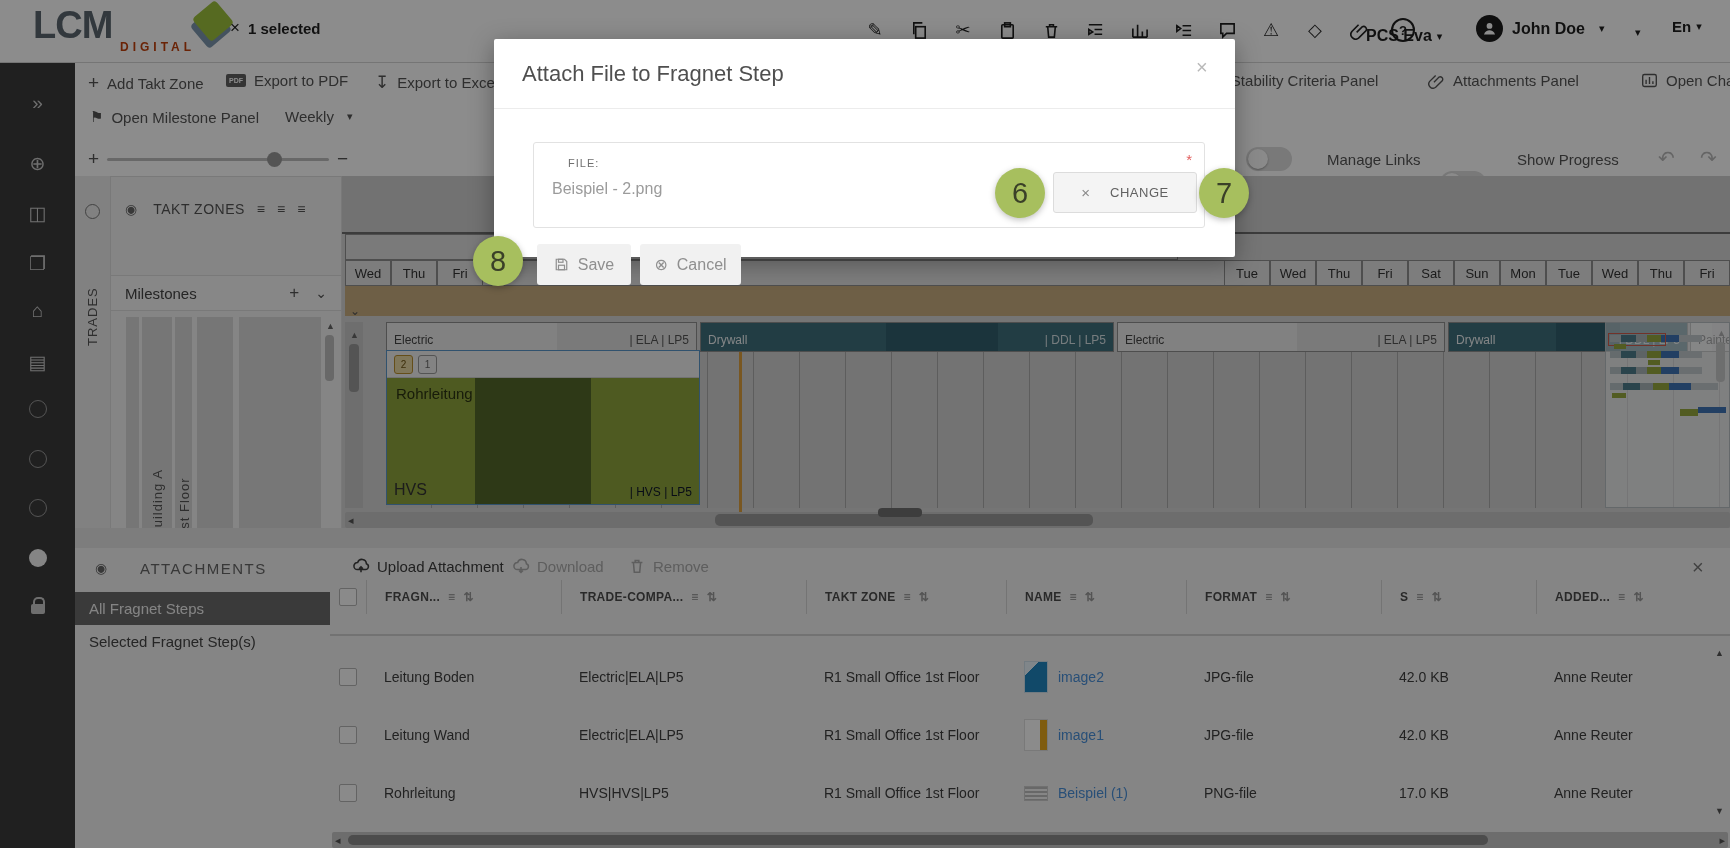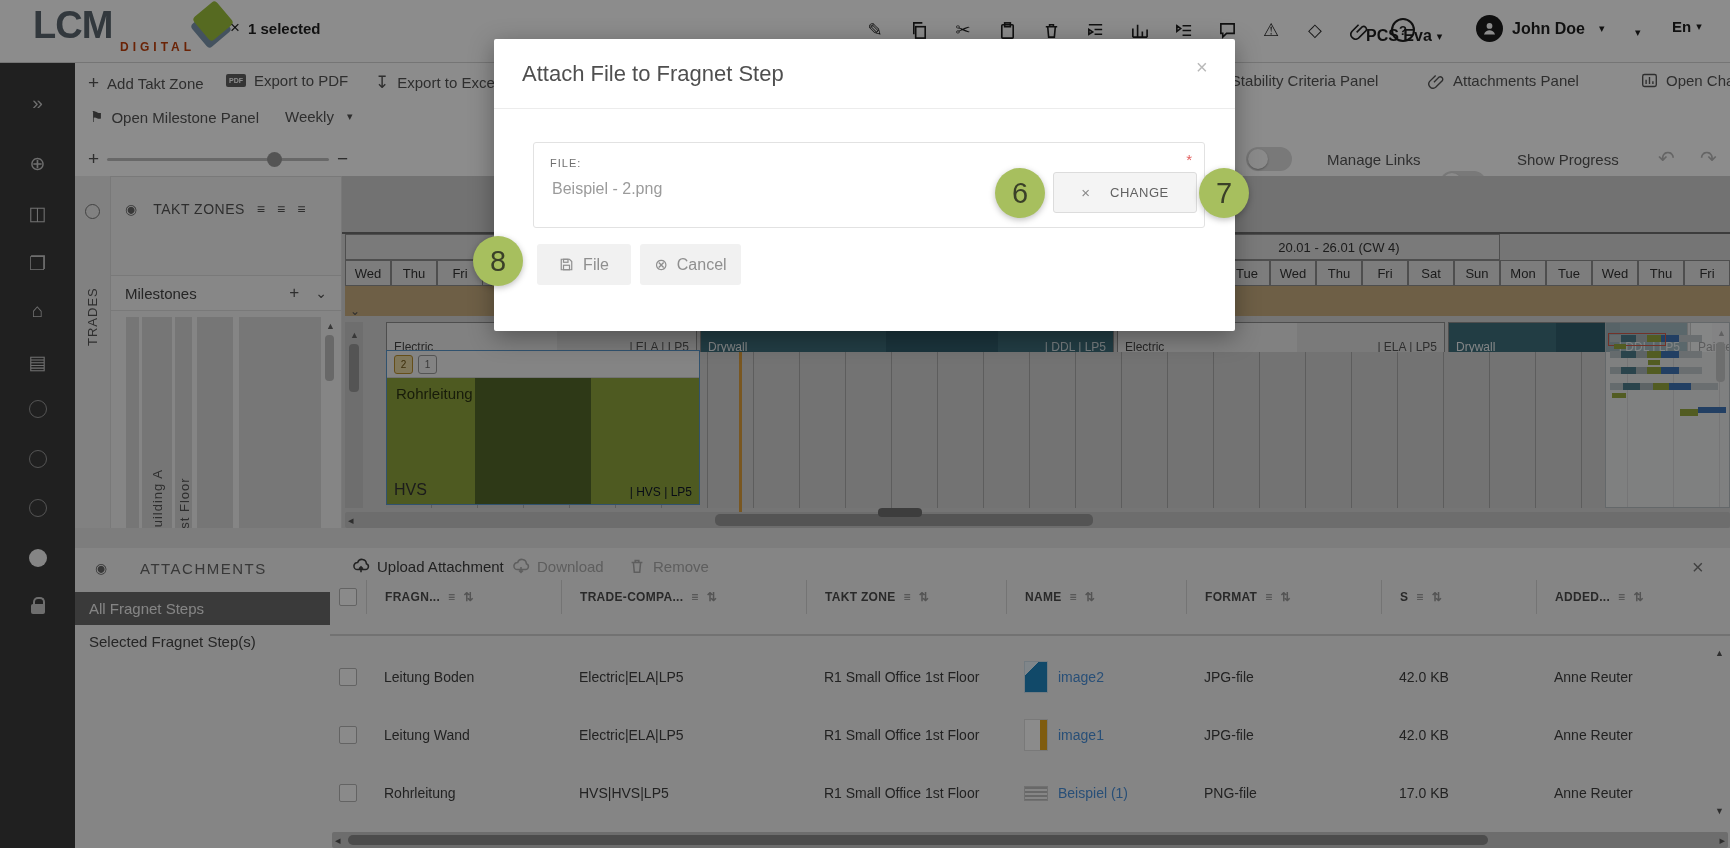--- a/index.html
+++ b/index.html
@@ -56,22 +56,22 @@
 
   
   .gantt-bg{left:342px;top:176px;width:1388px;height:369px;background:#d6d6d6;}
   .ghead{left:342px;top:176px;width:1388px;height:58px;background:#cfcfcf;border-bottom:2px solid #6e6e6e;box-sizing:border-box;}
   .wband{top:234px;height:26px;background:#dedede;border:1px solid #8f8f8f;box-sizing:border-box;
          display:flex;align-items:center;justify-content:center;font-size:13px;color:#333;}
   .dcell{top:260px;width:46px;height:26px;background:#e4e4e4;border:1px solid #8f8f8f;box-sizing:border-box;
          display:flex;align-items:center;justify-content:center;font-size:13px;color:#333;}
   .dfill{top:260px;height:26px;background:#e4e4e4;border-top:1px solid #8f8f8f;border-bottom:1px solid #8f8f8f;box-sizing:border-box;}
   .tan{left:345px;top:286px;width:1385px;height:30px;background:#c9ad80;}
-  .band{top:322px;height:30px;display:flex;align-items:flex-start;justify-content:space-between;
-        font-size:12px;box-sizing:border-box;padding:17px 7px;border:1px solid #8f8f8f;}
+  .band{top:322px;height:30px;display:flex;align-items:flex-end;justify-content:space-between;
+        font-size:12px;box-sizing:border-box;padding:4px 7px;border:1px solid #8f8f8f;}
   .band-light{background:linear-gradient(90deg,#ececec 0 55%,#dfdfdf 55% 100%);color:#444;}
   .band-teal{background:linear-gradient(90deg,#3f6f7d 0 45%,#32606d 45% 72%,#3f6f7d 72% 100%);color:#eef3f4;}
   .grid{left:386px;top:352px;width:1344px;height:156px;background:
         repeating-linear-gradient(to right,#d2d2d2 0 45px,#a9a9a9 45px 46px);}
   .orange{left:739px;top:352px;width:3px;height:160px;background:#dd9f3c;}
   .task{left:386px;top:350px;width:314px;height:155px;border:1px solid #5a96c8;box-sizing:border-box;background:#8fa43c;z-index:2;}
   .task-top{height:27px;background:#f0f0f0;border-bottom:1px solid #cfcfcf;display:flex;align-items:center;gap:5px;padding-left:7px;box-sizing:border-box;}
   .chip{width:17px;height:17px;display:flex;align-items:center;justify-content:center;font-size:10px;border-radius:3px;}
   .chip1{border:1px solid #b98f2f;background:#ead9a4;color:#6d5313;}
   .chip2{border:1px solid #999;background:#efefef;color:#666;}
@@ -100,21 +100,21 @@
   .cb{width:16px;height:16px;border:1px solid #b5b5b5;background:#fbfbfb;border-radius:2px;}
   .tdc{font-size:14px;color:#3f3f3f;padding-left:18px;display:flex;align-items:center;gap:10px;}
   .tdc:first-child{padding-left:0;justify-content:center;}
   .lnk{color:#4a90d9;}
   .thumb1{width:22px;height:30px;background:linear-gradient(135deg,#eaf4fb 0 26%,#1f86c0 26% 100%);border:1px solid #cfe0ec;}
   .thumb2{width:22px;height:30px;background:linear-gradient(90deg,#fdfdfd 0 68%,#e8a81c 68% 100%);border:1px solid #ddd;}
   .thumb3{width:22px;height:13px;background:repeating-linear-gradient(#bdbdbd 0 2px,#f5f5f5 2px 4px);border:1px solid #ccc;}
 
   
   .overlay{left:0;top:0;width:1730px;height:848px;background:rgba(0,0,0,.45);z-index:40;}
-  .modal{left:494px;top:39px;width:741px;height:292px;background:#fff;z-index:50;border-radius:2px;box-shadow:0 6px 24px rgba(0,0,0,.35);}
+  .modal{left:494px;top:39px;width:741px;height:218px;background:#fff;z-index:50;border-radius:2px;box-shadow:0 6px 24px rgba(0,0,0,.35);}
   .m-title{font-size:22px;color:#4f4f4f;}
   .m-close{font-size:20px;color:#b9b9b9;}
   .fieldbox{left:39px;top:103px;width:672px;height:86px;border:1px solid #e2e2e2;border-radius:3px;box-sizing:border-box;}
   .flabel{font-size:11px;color:#6f6f6f;letter-spacing:1px;}
   .fvalue{font-size:16px;color:#9b9b9b;}
   .star{color:#e25f5f;font-size:15px;}
   .changebtn{left:559px;top:133px;width:144px;height:41px;background:#f4f4f4;border:1px solid #dcdcdc;border-radius:3px;box-sizing:border-box;display:flex;align-items:center;justify-content:center;gap:20px;}
   .ch-x{color:#8a8a8a;font-size:15px;}
   .ch-t{font-size:13px;color:#616161;letter-spacing:.5px;}
   .mbtn{top:205px;height:41px;background:#f1f1f1;border-radius:3px;display:flex;align-items:center;justify-content:center;gap:9px;font-size:16px;color:#8f8f8f;}
@@ -339,23 +339,20 @@
     <div class="abs" style="left:128px;top:140px;width:82px;height:228px;background:#d9d9d9;"></div>
     <div class="abs sc-arrow" style="left:215px;top:144px;">▲</div>
     <div class="abs sc-thumb" style="left:214px;top:158px;width:9px;height:46px;"></div>
     <div class="abs sc-arrow" style="left:215px;top:350px;">▼</div>
   </div>
 
   <div class="abs gantt-bg"></div>
   <div class="abs ghead"></div>
 
   <div class="abs wband" style="left:345px;width:833px;"></div>
-  <div class="abs wband" style="left:1178px;width:322px;">
-    <span>20.01 - 26.01 (CW 4)</span>
-  </div>
 
   <div class="abs dcell" style="left:345px;">
       <span>Wed</span>
     </div>
   <div class="abs dcell" style="left:391px;">
       <span>Thu</span>
     </div>
   <div class="abs dcell" style="left:437px;">
       <span>Fri</span>
     </div>
@@ -586,37 +583,37 @@
   </div>
 
   <div class="abs overlay"></div>
 
   <div class="abs modal">
     <div class="abs m-title" style="left:28px;top:22px;">Attach File to Fragnet Step</div>
     <div class="abs m-close" style="left:702px;top:17px;">×</div>
     <div class="abs" style="left:0;top:69px;width:741px;border-bottom:1px solid #ececec;"></div>
 
     <div class="abs fieldbox">
-      <div class="abs flabel" style="left:16px;top:14px;">FILE:</div>
+      <div class="abs flabel" style="left:34px;top:14px;">FILE:</div>
       <div class="abs fvalue" style="left:18px;top:37px;">Beispiel - 2.png</div>
       <div class="abs star" style="right:12px;top:8px;">*</div>
     </div>
 
     <div class="abs changebtn">
       <span class="ch-x">×</span>
       <span class="ch-t">CHANGE</span>
     </div>
 
     <div class="abs mbtn" style="left:43px;width:94px;">
       <svg viewBox="0 0 20 20">
           <path d="M3 3h11l3 3v11H3z"></path>
           <rect x="6" y="11" width="8" height="6"></rect>
           <rect x="6" y="3" width="6" height="4"></rect>
         </svg>
-      <span>File</span>
+      <span>Save</span>
     </div>
     <div class="abs mbtn" style="left:146px;width:101px;">
       <span style="font-size:16px;">⊗</span>
       <span>Cancel</span>
     </div>
   </div>
 
   <div class="abs callout" style="left:995px;top:168px;">6</div>
   <div class="abs callout" style="left:1199px;top:168px;">7</div>
   <div class="abs callout" style="left:473px;top:236px;">8</div>

